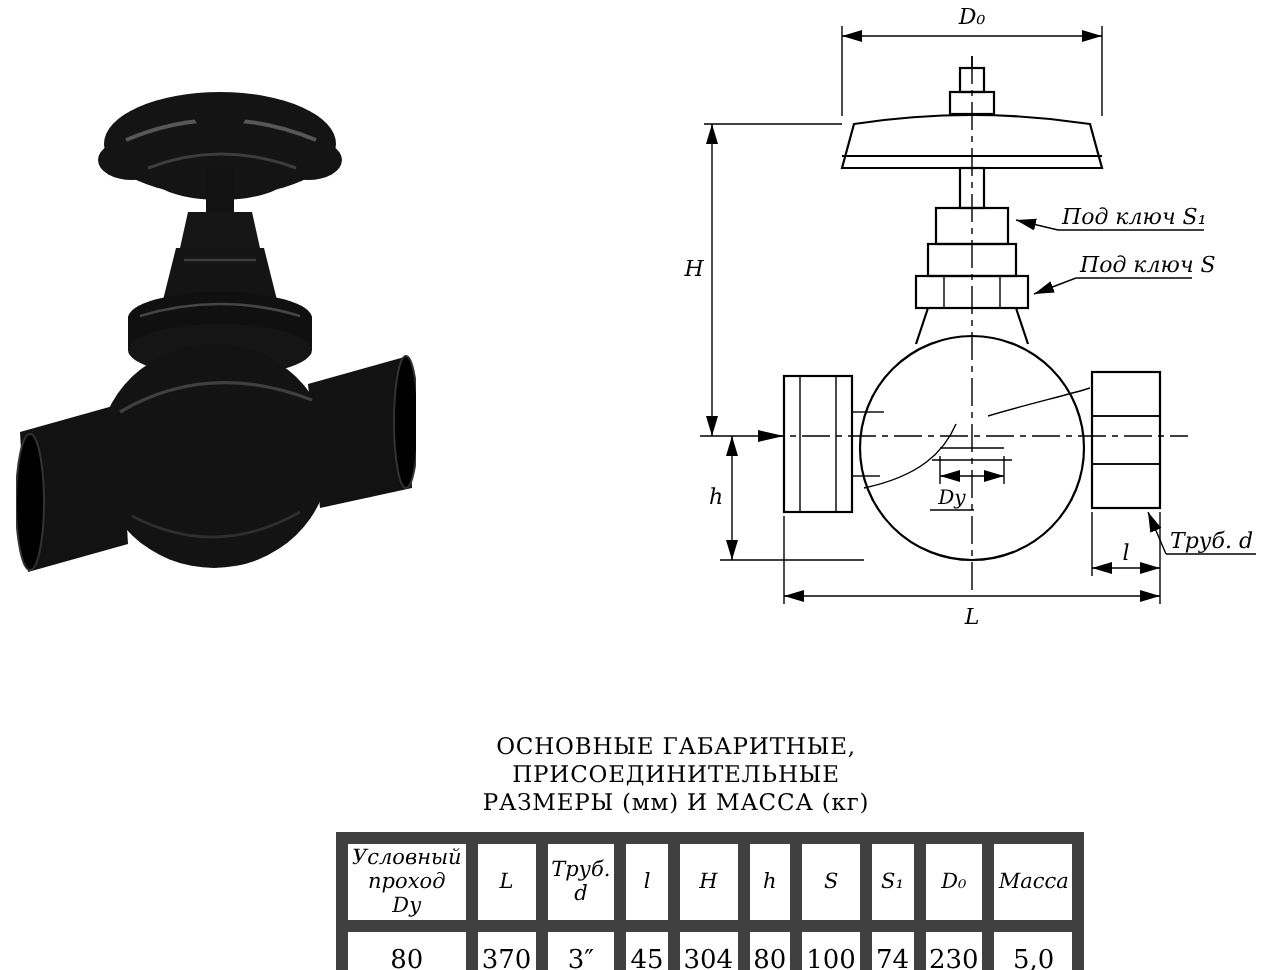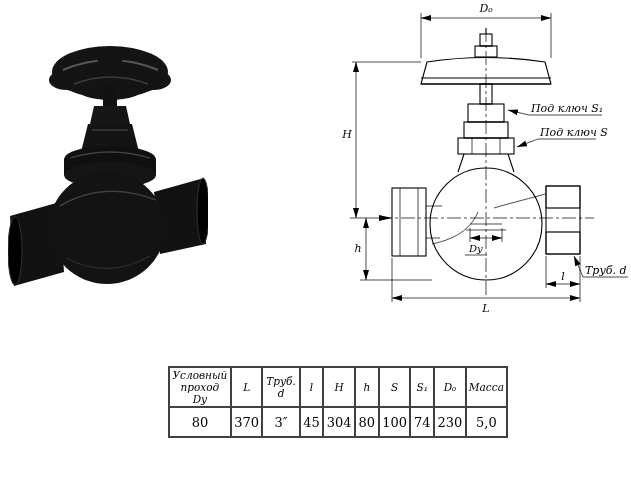--- a/index.html
+++ b/index.html
@@ -8,21 +8,21 @@
     font-family:"DejaVu Serif", serif;color:#000;overflow:hidden;
   }
   .photo{position:absolute;left:8px;top:18px;width:200px;height:278px;}
   .drawing{position:absolute;left:326px;top:0px;width:304px;height:322px;}
   .table-block{position:absolute;left:168px;top:366px;width:340px;}
   .table-title{
     text-align:center;font-size:11.5px;line-height:14px;letter-spacing:.4px;
     margin-bottom:8px;
   }
   table{border-collapse:collapse;font-size:11.5px;table-layout:fixed;}
-  th,td{border:2px solid #404040;text-align:center;vertical-align:middle;padding:1px 2px;}
+  th,td{border:6px solid #404040;text-align:center;vertical-align:middle;padding:1px 2px;}
   th{font-weight:normal;font-style:italic;font-size:10.5px;line-height:12px;height:34px;}
   td{height:26px;font-size:13px;}
   
   .ln{stroke:#000;stroke-width:1.1;fill:none;}
   .thin{stroke:#000;stroke-width:.7;fill:none;}
   .dim{stroke:#000;stroke-width:.7;fill:none;}
   .cl{stroke:#000;stroke-width:.7;fill:none;stroke-dasharray:14 3 3 3;}
   .lbl{font-family:"DejaVu Serif",serif;font-size:11px;font-style:italic;fill:#000;}
   .sm{font-size:10px;}
 </style>
@@ -178,20 +178,24 @@
 
     <g>
       <text class="lbl" x="259" y="274" text-anchor="start">Труб. d</text>
       <line class="thin" x1="257" y1="277" x2="302" y2="277"></line>
       <line class="thin" x1="257" y1="277" x2="248" y2="256" marker-end="url(#arr)"></line>
     </g>
   </svg>
 </div>
 
 <div class="table-block">
+  <div class="table-title">
+    <div>ОСНОВНЫЕ ГАБАРИТНЫЕ, ПРИСОЕДИНИТЕЛЬНЫЕ</div>
+    <div>РАЗМЕРЫ (мм) И МАССА (кг)</div>
+  </div>
   <table>
     <thead>
       <tr>
         <th style="width:62px">Условный проход Dу</th>
         <th style="width:30px">L</th>
         <th style="width:42px">Труб. d</th>
         <th style="width:24px">l</th>
         <th style="width:30px">H</th>
         <th style="width:26px">h</th>
         <th style="width:30px">S</th>

